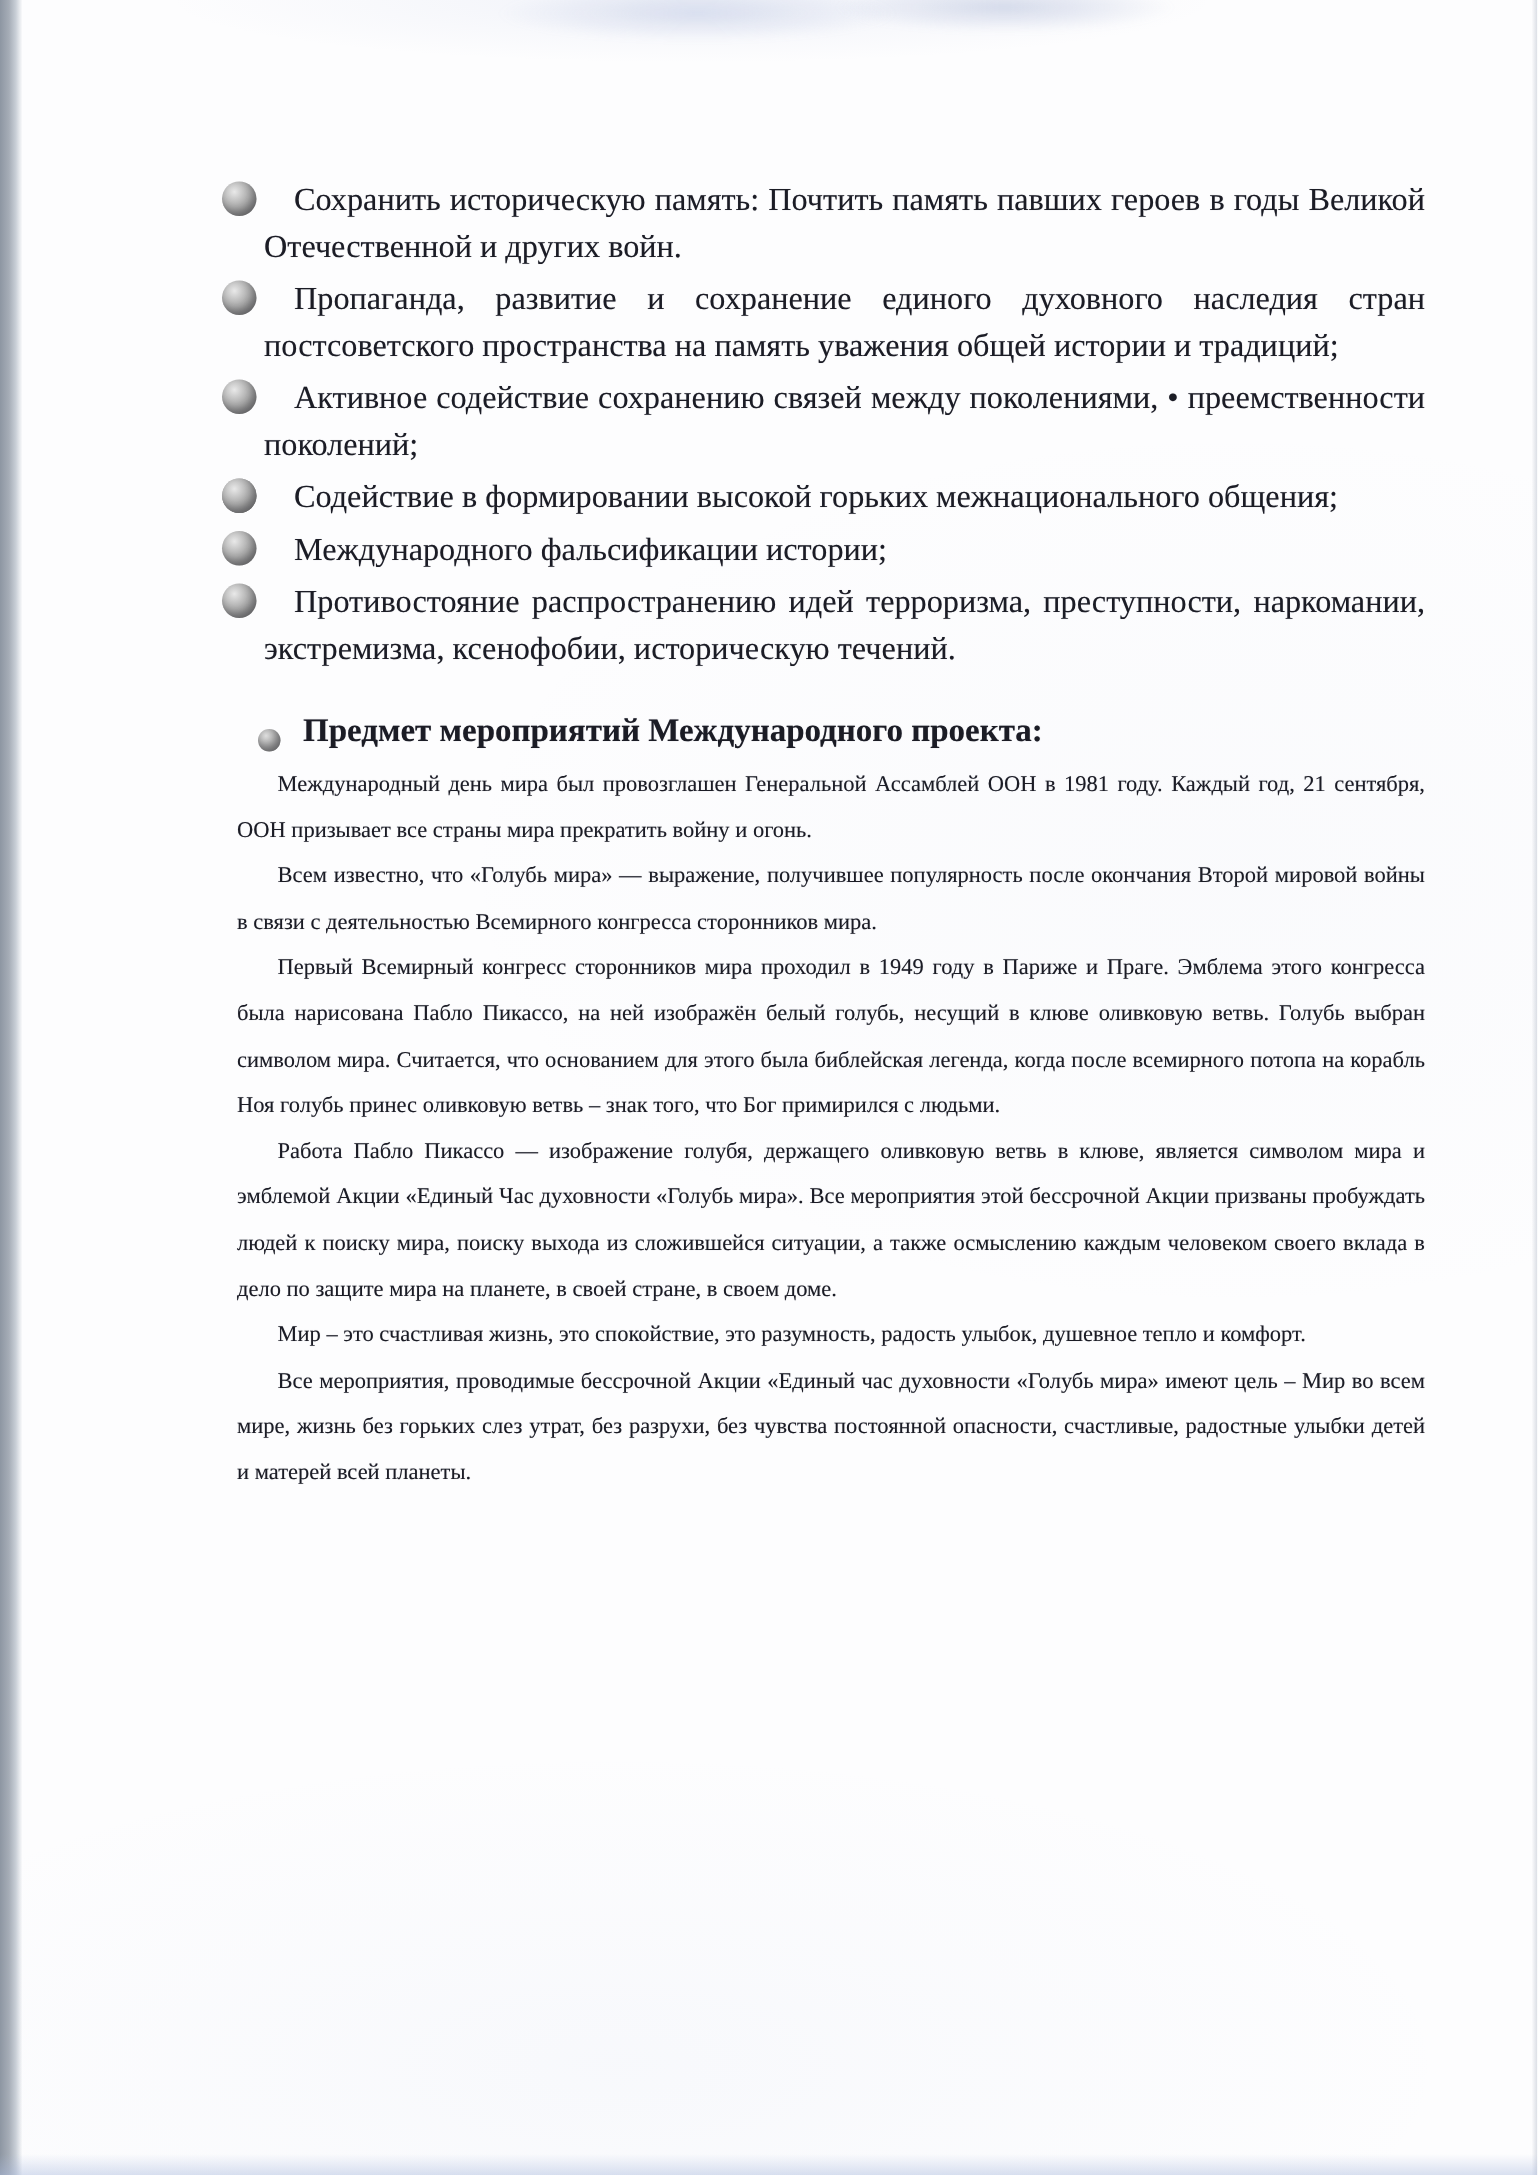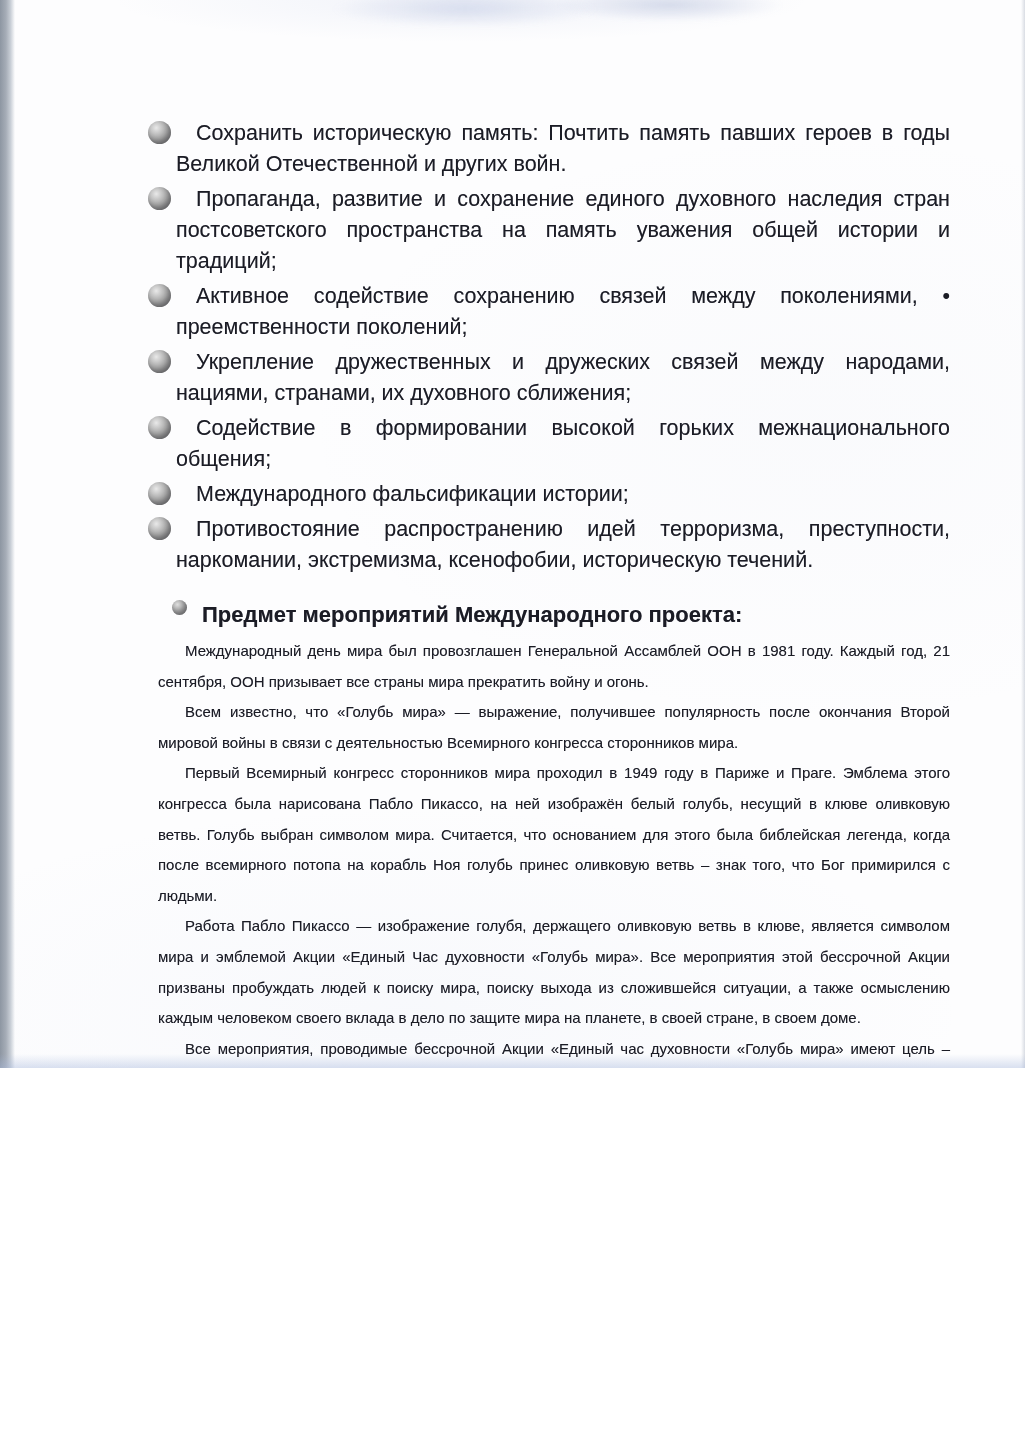--- a/index.html
+++ b/index.html
@@ -3,28 +3,28 @@
 <meta charset="utf-8">
 <style>
   html, body {
     margin: 0;
     padding: 0;
     background: #ffffff;
   }
   .page {
     position: relative;
     width: 1025px;
-    height: 1068px;
+    height: 1450px;
     background: #fdfdfe;
     background-image:
       radial-gradient(ellipse 500px 60px at 45% 0%, rgba(130,150,205,0.10), rgba(130,150,205,0) 70%),
       radial-gradient(ellipse 700px 400px at 80% 40%, rgba(170,185,215,0.04), rgba(170,185,215,0) 75%),
       radial-gradient(ellipse 800px 300px at 40% 95%, rgba(160,180,220,0.06), rgba(160,180,220,0) 70%);
     overflow: hidden;
-    font-family: Liberation Sans, sans-serif;
+    font-family: Liberation Serif, serif;
     color: #1b1c25;
   }
   .edge-left {
     position: absolute;
     left: 0; top: 0;
     width: 15px; height: 100%;
     background: linear-gradient(to right, #8d96a2 0%, #a6adb7 40%, #c8ced6 70%, rgba(235,238,242,0) 100%);
   }
   .edge-right {
     position: absolute;
@@ -81,21 +81,21 @@
     box-shadow: inset -2px -3px 4px rgba(60,60,65,0.35);
   }
   ul.goals li .ball {
     position: absolute;
     left: -28px;
     top: 3px;
     text-indent: 0;
   }
   .heading-row {
     display: flex;
-    align-items: flex-start;
+    align-items: flex-end;
     margin: 24px 0 7px 14px;
   }
   .heading-row .ball.small {
     width: 15px; height: 15px;
     flex: 0 0 15px;
     margin-right: 15px;
     background:
       radial-gradient(circle at 36% 30%, #dedede 0%, #ababab 40%, #838383 78%, #767676 100%);
   }
   .heading-text {
@@ -133,21 +133,20 @@
       <li>
         <span class="ball"></span>
         <span>Пропаганда, развитие и сохранение единого духовного наследия стран постсоветского пространства на память уважения общей  истории и традиций;</span>
       </li>
       <li>
         <span class="ball"></span>
         <span>Активное содействие сохранению связей между поколениями, • преемственности поколений;</span>
       </li>
       <li>
         <span class="ball"></span>
-        <span>Укрепление дружественных и дружеских связей между народами, нациями, странами, их духовного сближения;</span>
       </li>
       <li>
         <span class="ball"></span>
         <span>Содействие в формировании высокой горьких межнационального общения;</span>
       </li>
       <li>
         <span class="ball"></span>
         <span>Международного фальсификации истории;</span>
       </li>
       <li>
@@ -159,17 +158,18 @@
     <div class="heading-row">
       <span class="ball small"></span>
       <span class="heading-text">Предмет мероприятий Международного проекта:</span>
     </div>
 
     <div class="body-text">
       <p>Международный день мира был провозглашен Генеральной Ассамблей ООН в 1981 году. Каждый год, 21 сентября, ООН призывает все страны мира прекратить войну и огонь.</p>
       <p>Всем известно, что «Голубь мира» — выражение, получившее популярность после окончания Второй мировой войны в связи с деятельностью Всемирного конгресса сторонников мира.</p>
       <p>Первый Всемирный конгресс сторонников мира проходил в 1949 году в Париже и Праге. Эмблема этого конгресса была нарисована Пабло Пикассо, на ней изображён белый голубь, несущий в клюве оливковую ветвь. Голубь выбран символом мира. Считается, что основанием для этого была библейская легенда, когда после всемирного потопа на корабль Ноя голубь принес оливковую ветвь – знак того, что Бог примирился с людьми.</p>
       <p>Работа Пабло Пикассо — изображение голубя, держащего оливковую ветвь в клюве, является символом мира и эмблемой Акции «Единый Час духовности «Голубь мира». Все мероприятия этой бессрочной Акции призваны пробуждать людей к поиску мира, поиску выхода из сложившейся ситуации, а также осмыслению каждым человеком своего вклада в дело по защите мира на планете, в своей стране, в своем доме.</p>
+      <p>Мир – это счастливая жизнь, это спокойствие, это разумность, радость улыбок, душевное тепло и комфорт.</p>
       <p>Все мероприятия, проводимые бессрочной Акции «Единый час духовности «Голубь мира» имеют цель – Мир во всем мире, жизнь без горьких слез утрат, без разрухи, без чувства постоянной опасности, счастливые, радостные улыбки детей и матерей всей планеты.</p>
     </div>
 
   </div>
 </div>
 
 </body></html>

